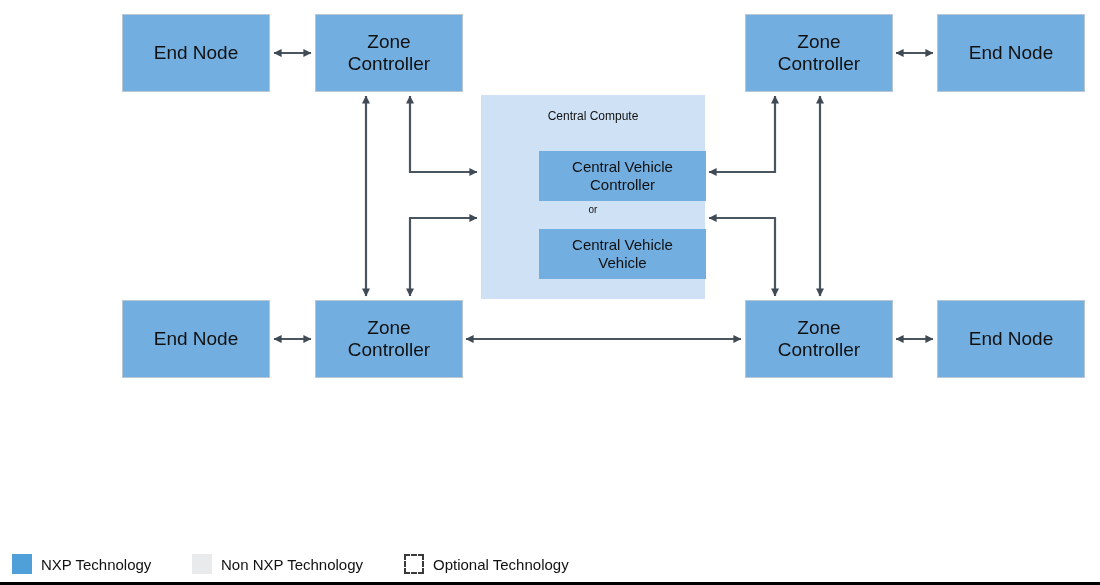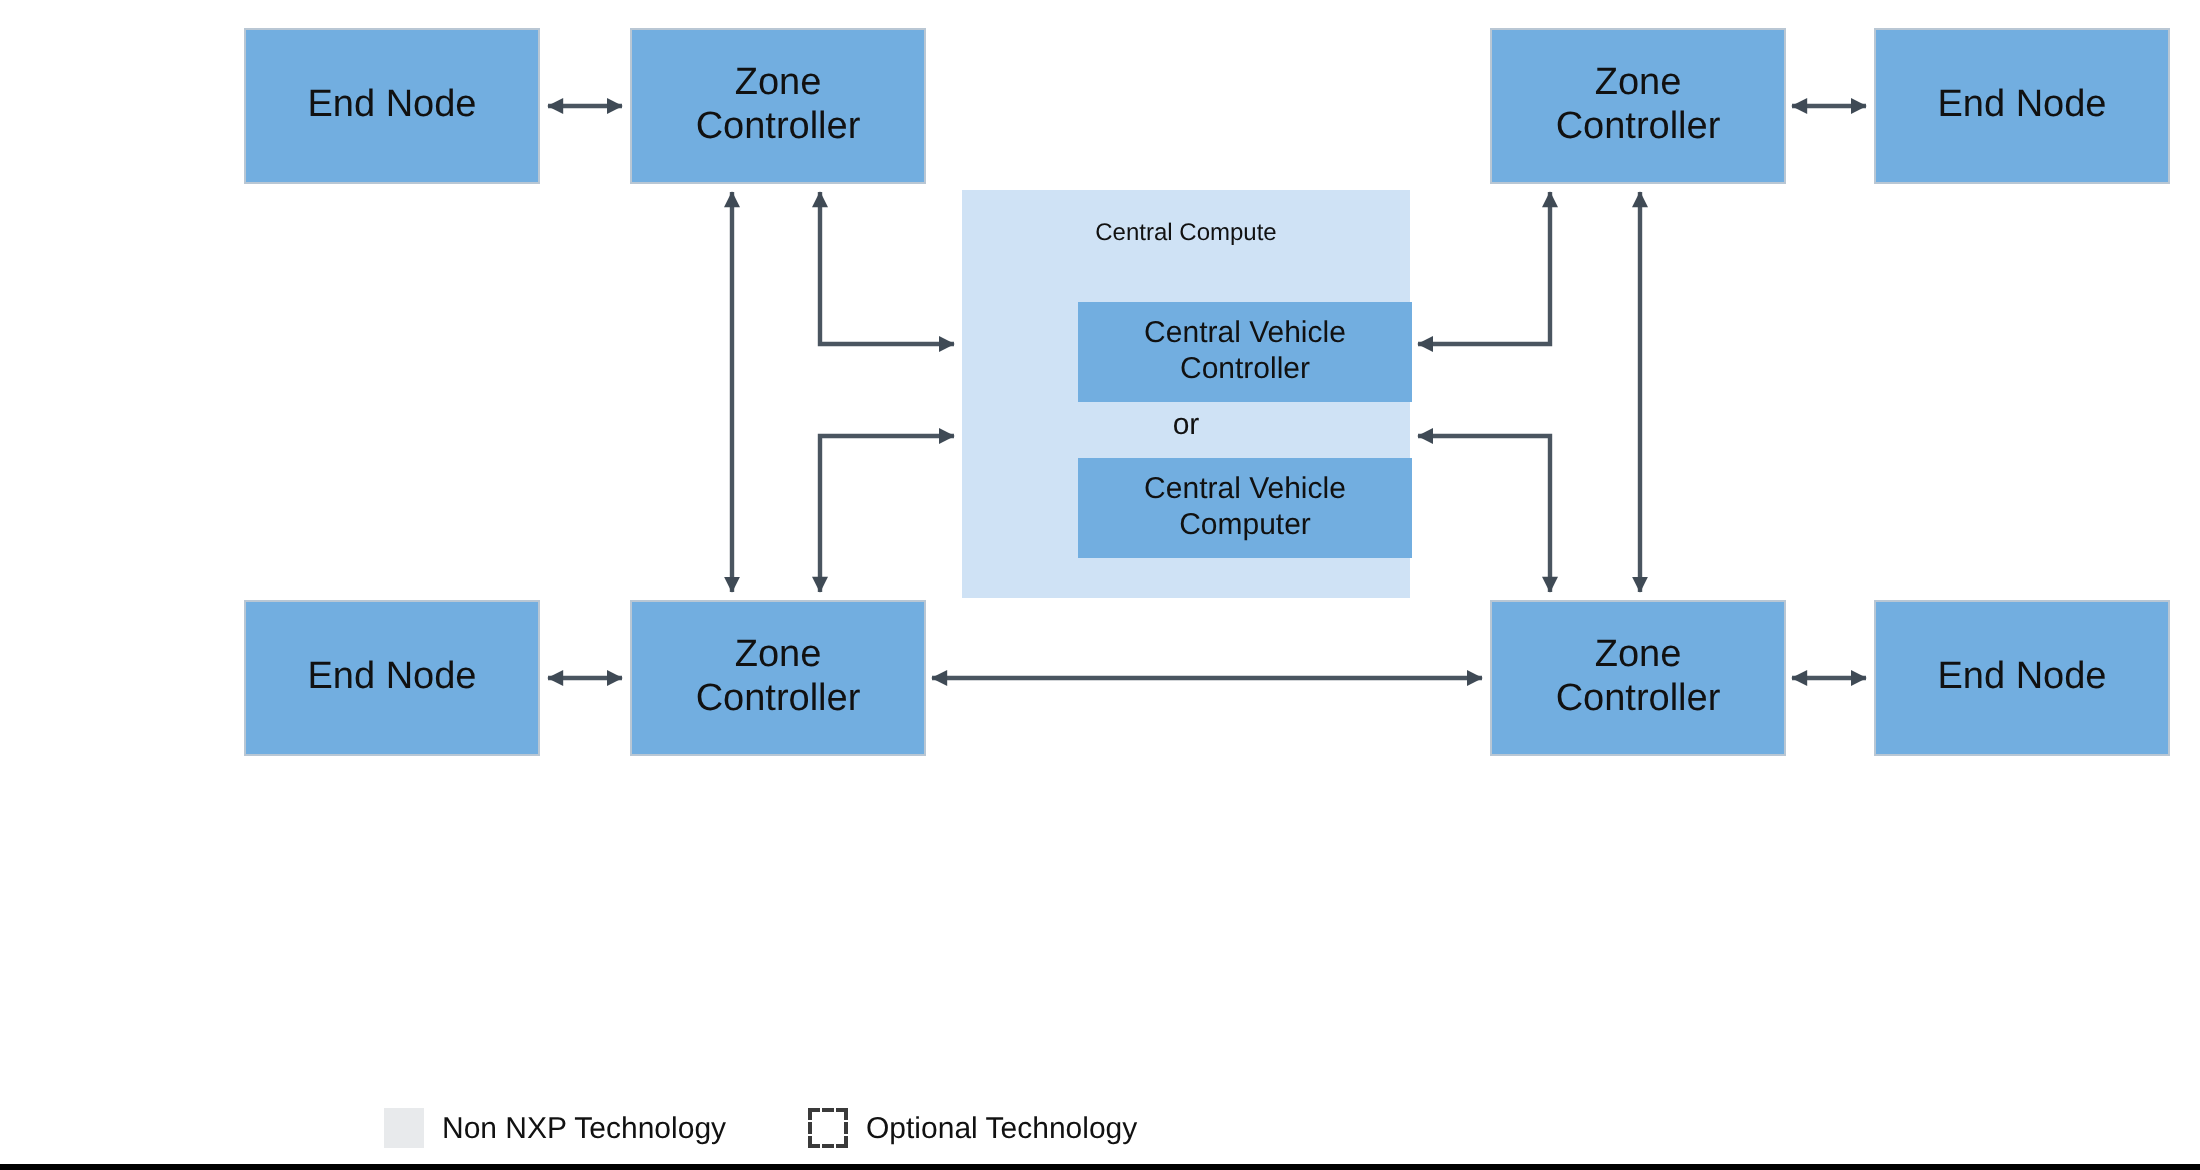--- a/index.html
+++ b/index.html
@@ -87,21 +87,21 @@
 
   .inner-box.cvc-controller { top: 56px; }
   .inner-box.cvc-computer { top: 134px; }
 
   .or-label {
     position: absolute;
     left: 0;
     top: 109px;
     width: 224px;
     text-align: center;
-    font-size: 15px;
+    font-size: 10px;
     color: #111111;
   }
 
   
   #legend-bar {
     position: absolute;
     left: 0;
     top: 545px;
     width: 1100px;
     height: 40px;
@@ -189,21 +189,21 @@
         <span>Central Vehicle</span><br>
         <span>Controller</span>
       </span>
     </div>
 
     <div class="or-label">or</div>
 
     <div class="inner-box cvc-computer">
       <span>
         <span>Central Vehicle</span><br>
-        <span>Computer</span>
+        <span>Vehicle</span>
       </span>
     </div>
   </div>
 
   <div class="node-box" style="left:122px; top:14px; width:148px; height:78px;">
     <span>End Node</span>
   </div>
 
   <div class="node-box" style="left:315px; top:14px; width:148px; height:78px;">
     <span>
@@ -242,20 +242,24 @@
   </div>
 
   <div class="node-box" style="left:937px; top:300px; width:148px; height:78px;">
     <span>End Node</span>
   </div>
 
 </div>
 
 <div id="legend-bar">
 
+  <div class="legend-item" id="legend-item-nxp">
+    <span class="legend-swatch nxp"></span>
+    <span class="legend-label">NXP Technology</span>
+  </div>
 
   <div class="legend-item" id="legend-item-non-nxp">
     <span class="legend-swatch non-nxp"></span>
     <span class="legend-label">Non NXP Technology</span>
   </div>
 
   <div class="legend-item" id="legend-item-optional">
     <span class="legend-swatch optional"></span>
     <span class="legend-label">Optional Technology</span>
   </div>

